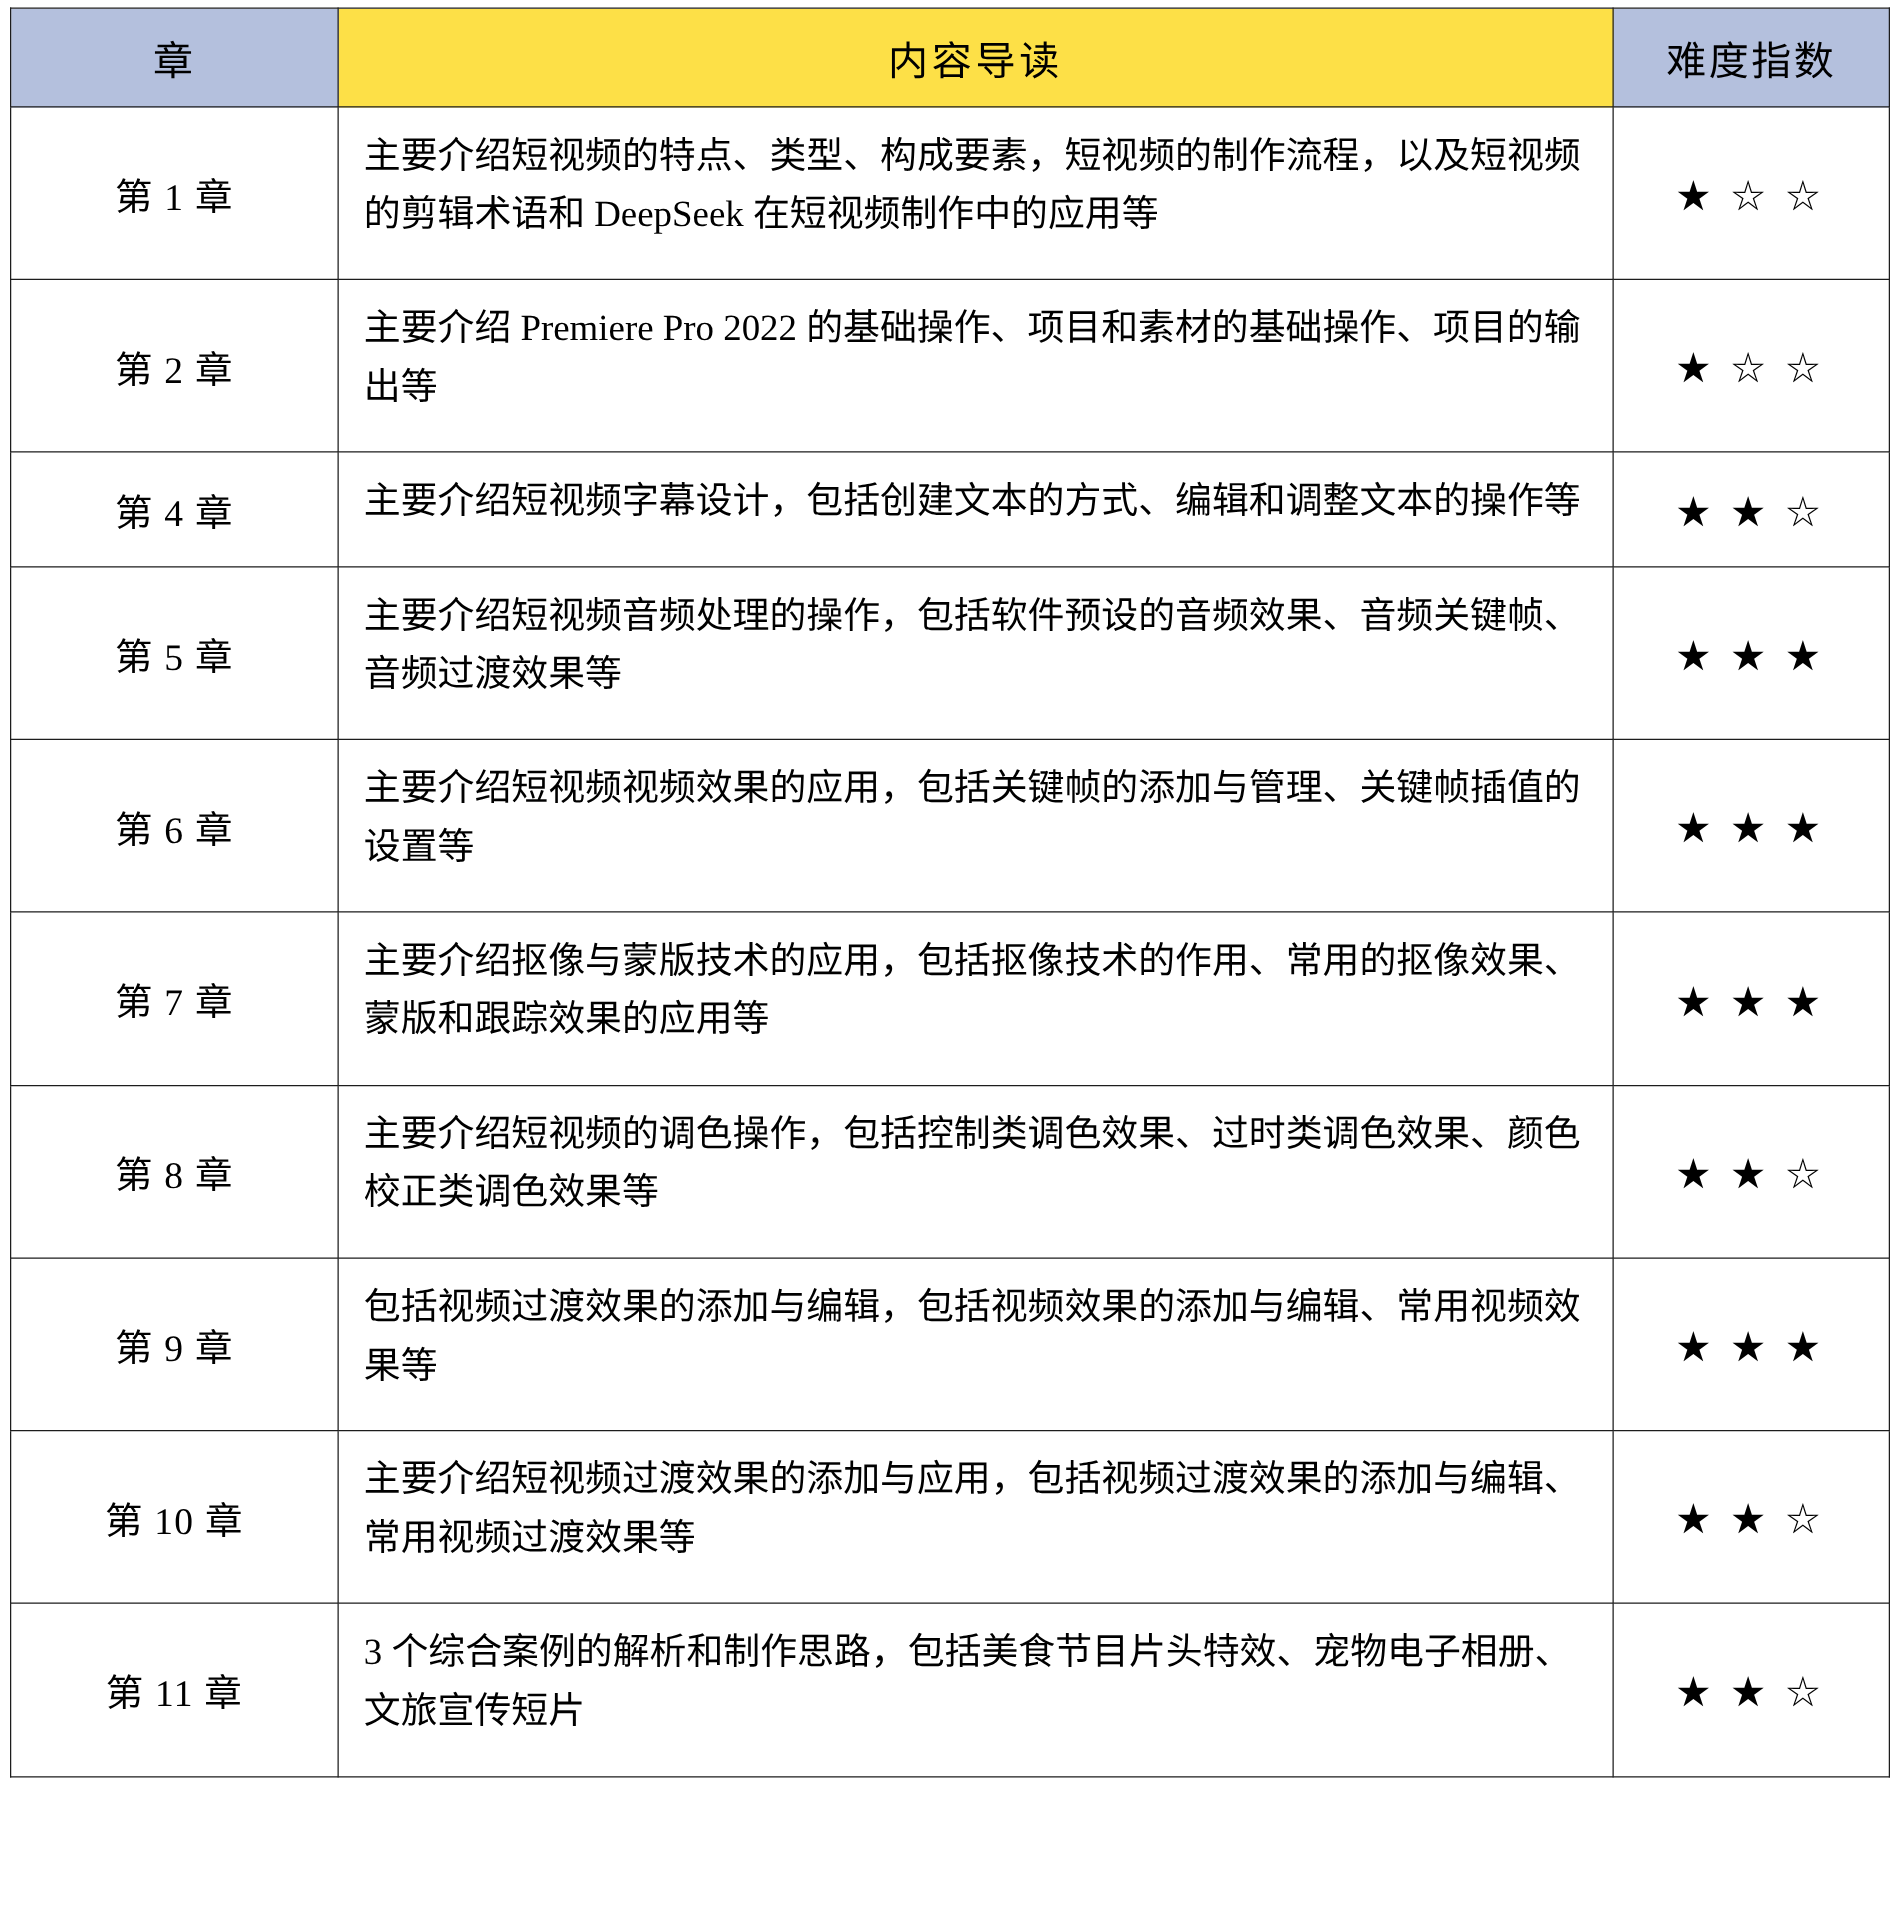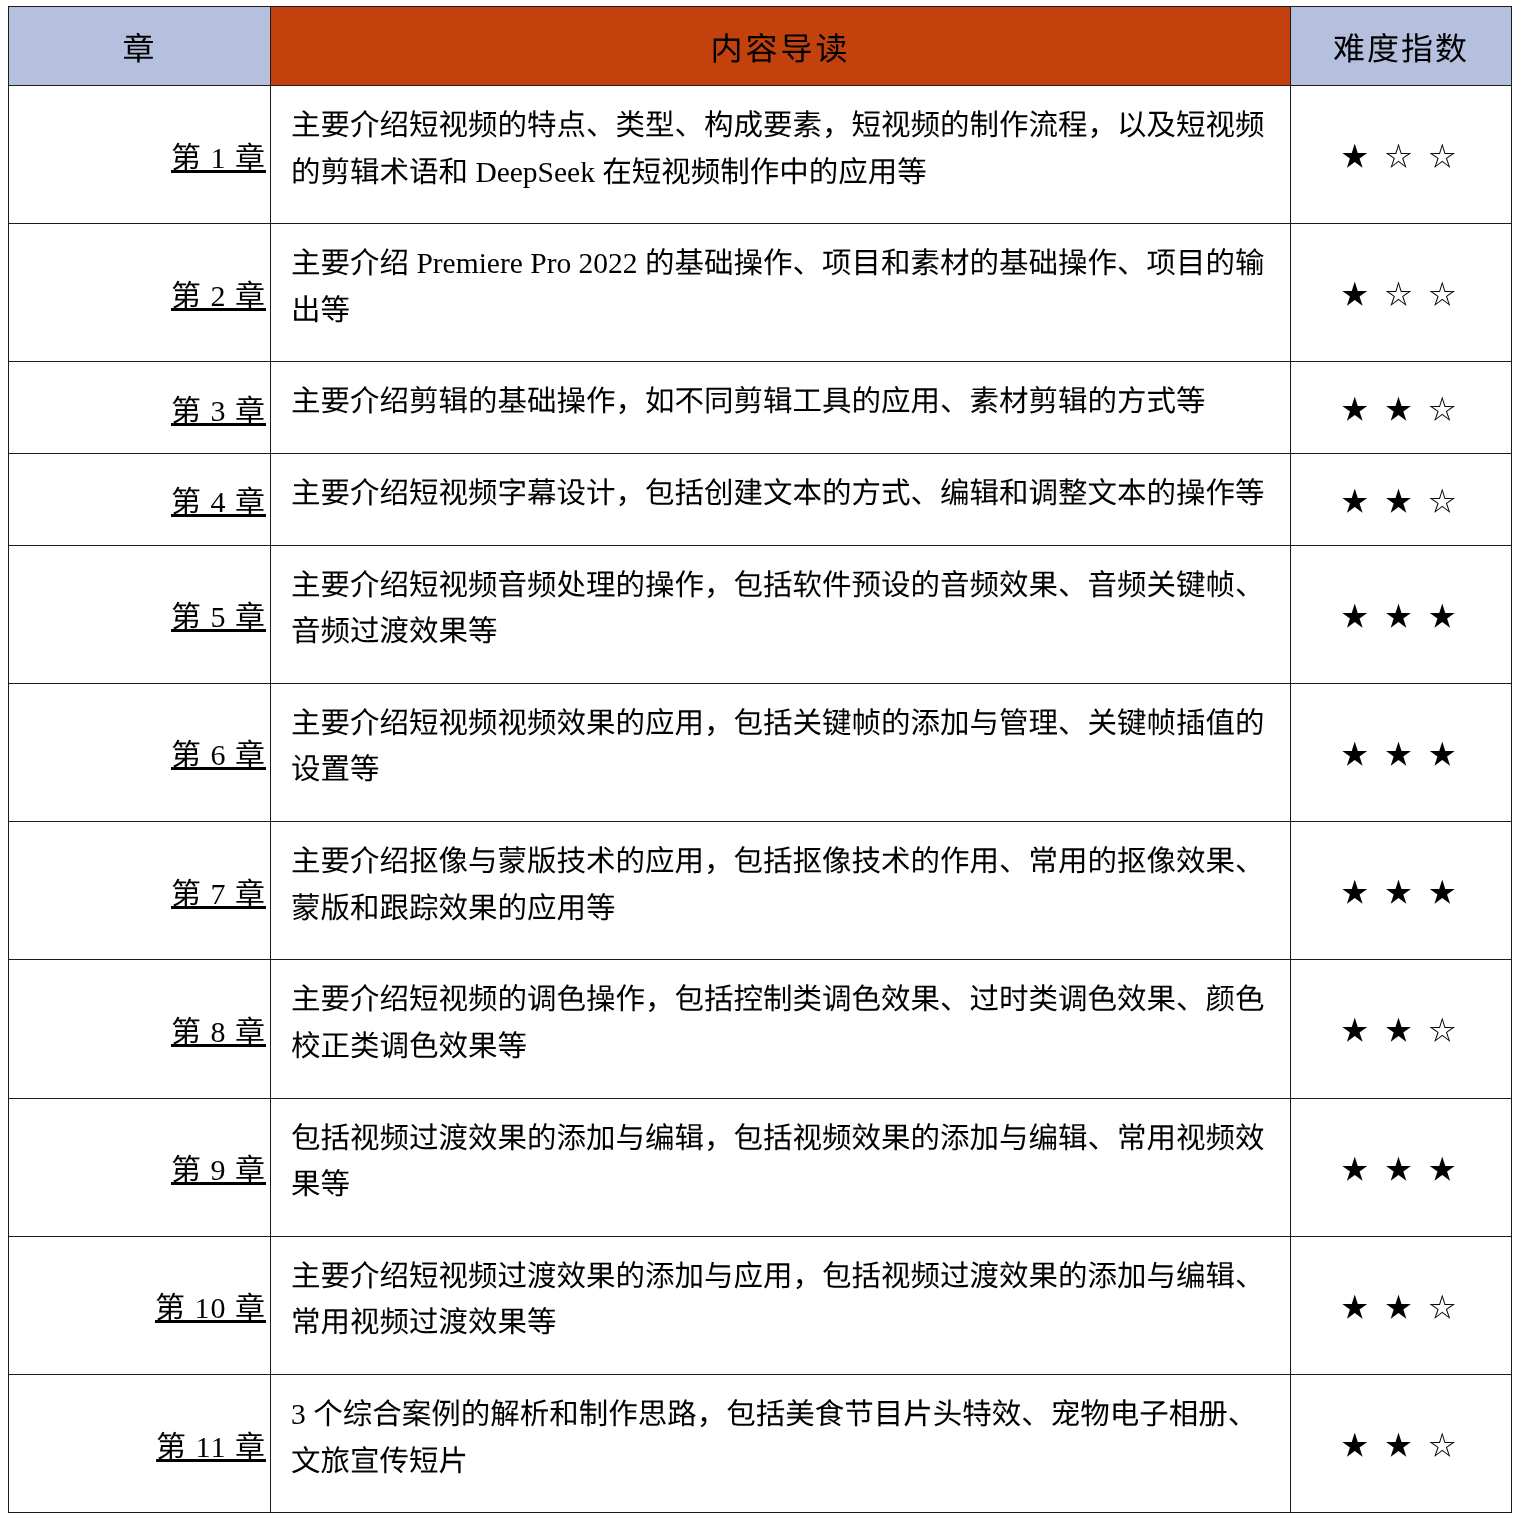--- a/index.html
+++ b/index.html
@@ -37,25 +37,24 @@
     background: #b4c0dd;
     font-size: 32px;
     font-weight: normal;
     text-align: center;
     height: 76px;
     letter-spacing: 2px;
   }
   thead th.th-content { letter-spacing: 3px; }
 
   td.cell-chapter {
-    text-align: right;
+    text-align: center;
     font-size: 30px;
     letter-spacing: 1px;
     padding: 10px 4px;
-    text-decoration: underline;
   }
   td.cell-content {
     text-align: left;
     font-size: 29.5px;
     line-height: 1.58;
     padding: 16px 16px 28px 20px;
   }
   td.cell-level {
     text-align: center;
     font-size: 27px;
@@ -75,39 +74,34 @@
 <div class="page">
   <table class="chapter-table">
     <colgroup>
       <col class="col-chapter">
       <col class="col-content">
       <col class="col-level">
     </colgroup>
     <thead>
       <tr>
         <th class="th-chapter" style="background: rgb(180, 192, 221);">章</th>
-        <th class="th-content" style="background: #c2410c; margin-left: 40px;">内容导读</th>
+        <th class="th-content" style="background: #fde047; margin-left: 40px;">内容导读</th>
         <th class="th-level" style="background: rgb(180, 192, 221);">难度指数</th>
       </tr>
     </thead>
     <tbody id="table-body">
         <tr>
           <td class="cell-chapter">第 1 章</td>
           <td class="cell-content">主要介绍短视频的特点、类型、构成要素，短视频的制作流程，以及短视频的剪辑术语和 DeepSeek 在短视频制作中的应用等</td>
           <td class="cell-level stars">★ ☆ ☆</td>
         </tr>
         <tr>
           <td class="cell-chapter">第 2 章</td>
           <td class="cell-content">主要介绍 Premiere Pro 2022 的基础操作、项目和素材的基础操作、项目的输出等</td>
           <td class="cell-level stars">★ ☆ ☆</td>
-        </tr>
-        <tr>
-          <td class="cell-chapter">第 3 章</td>
-          <td class="cell-content">主要介绍剪辑的基础操作，如不同剪辑工具的应用、素材剪辑的方式等</td>
-          <td class="cell-level stars">★ ★ ☆</td>
         </tr>
         <tr>
           <td class="cell-chapter">第 4 章</td>
           <td class="cell-content">主要介绍短视频字幕设计，包括创建文本的方式、编辑和调整文本的操作等</td>
           <td class="cell-level stars">★ ★ ☆</td>
         </tr>
         <tr>
           <td class="cell-chapter">第 5 章</td>
           <td class="cell-content">主要介绍短视频音频处理的操作，包括软件预设的音频效果、音频关键帧、音频过渡效果等</td>
           <td class="cell-level stars">★ ★ ★</td>

